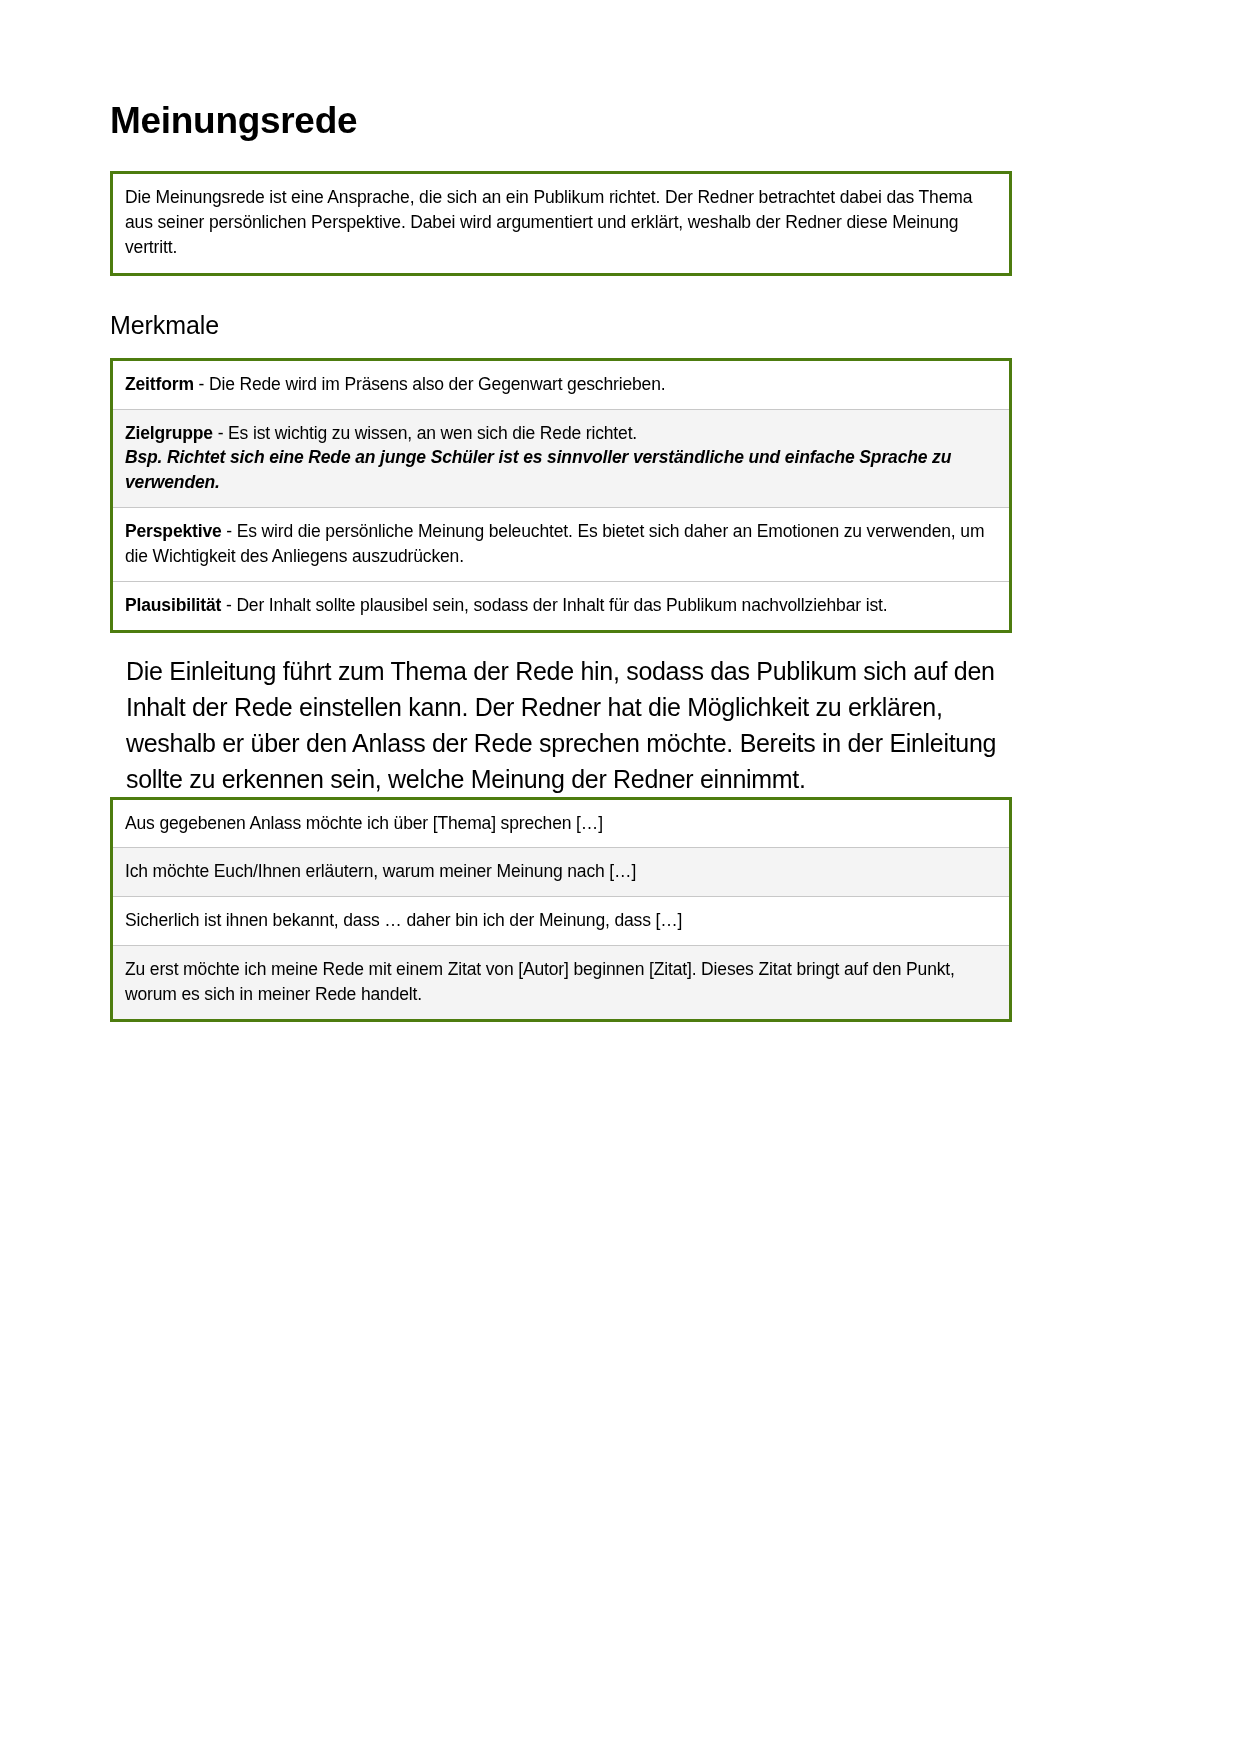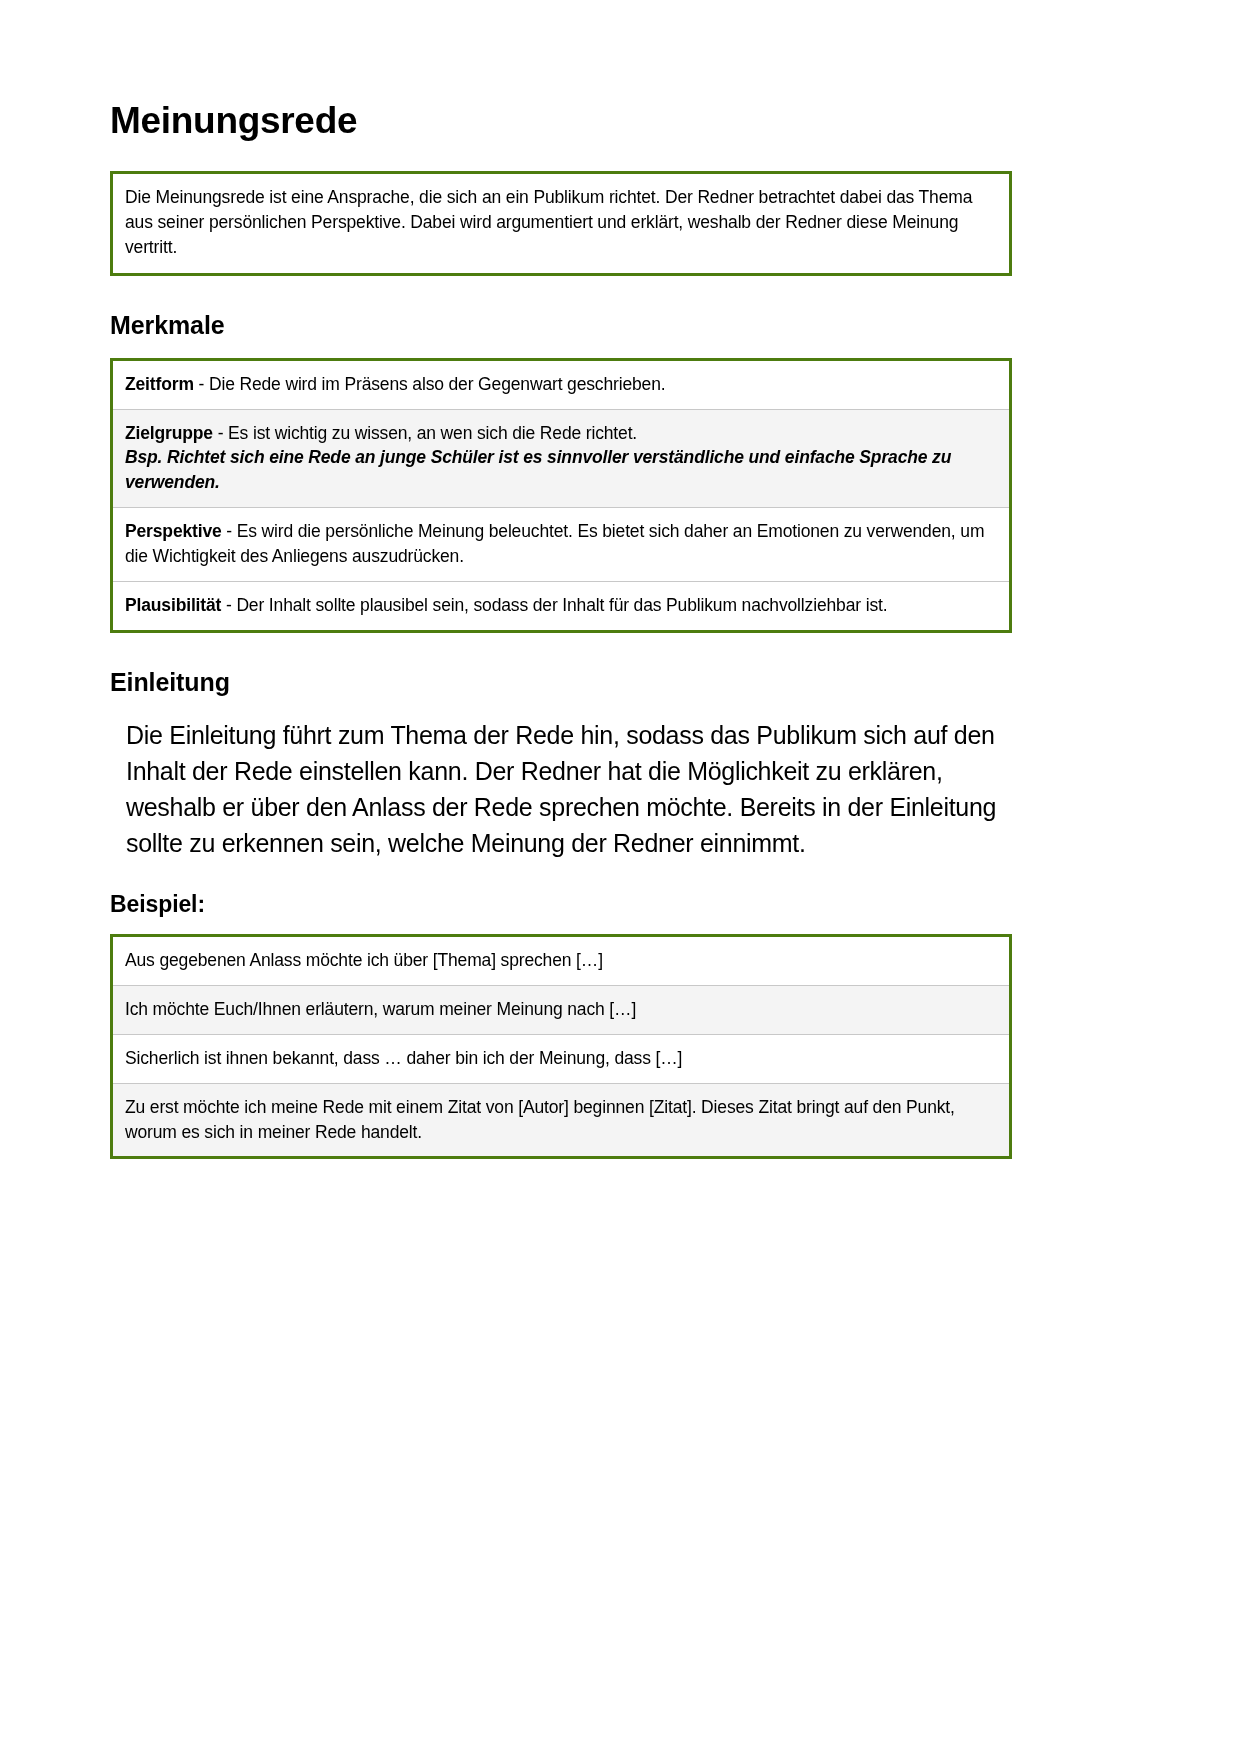--- a/index.html
+++ b/index.html
@@ -23,21 +23,21 @@
   }
   .doc-title {
     font-size: 37px;
     font-weight: bold;
     letter-spacing: -0.3px;
     margin: 0 0 28px 0;
     line-height: 1.15;
   }
   .section-heading {
     font-size: 25px;
-    font-weight: bold;
+    font-weight: normal;
     letter-spacing: -0.1px;
     margin: 34px 0 18px 0;
     line-height: 1.2;
   }
   .sub-heading {
     font-size: 23px;
     font-weight: bold;
     letter-spacing: -0.1px;
     margin: 30px 0 16px 0;
     line-height: 1.2;
@@ -117,25 +117,23 @@
         </td>
       </tr>
       <tr>
         <td class="row-white">
           <span class="term">Plausibilität</span><span> - </span><span>Der Inhalt sollte plausibel sein, sodass der Inhalt für das Publikum nachvollziehbar ist.</span>
         </td>
       </tr>
     </tbody>
   </table>
 
-  <h2 class="section-heading">Einleitung</h2>
 
   <p class="body-text">Die Einleitung führt zum Thema der Rede hin, sodass das Publikum sich auf den Inhalt der Rede einstellen kann. Der Redner hat die Möglichkeit zu erklären, weshalb er über den Anlass der Rede sprechen möchte. Bereits in der Einleitung sollte zu erkennen sein, welche Meinung der Redner einnimmt.</p>
 
-  <h3 class="sub-heading">Beispiel:</h3>
 
   <table class="boxtable">
     <tbody>
       <tr>
         <td class="row-white">Aus gegebenen Anlass möchte ich über [Thema] sprechen […]</td>
       </tr>
       <tr>
         <td class="row-grey">Ich möchte Euch/Ihnen erläutern, warum meiner Meinung nach […]</td>
       </tr>
       <tr>

